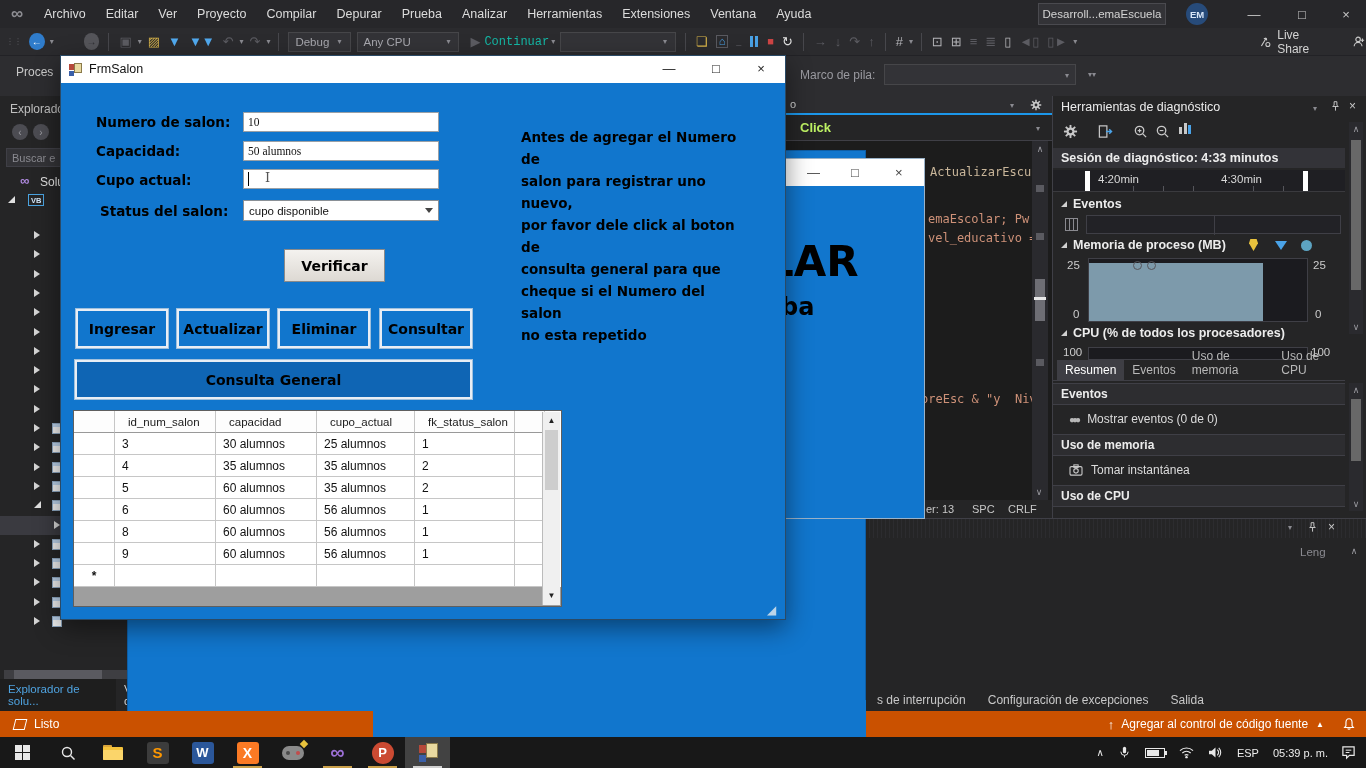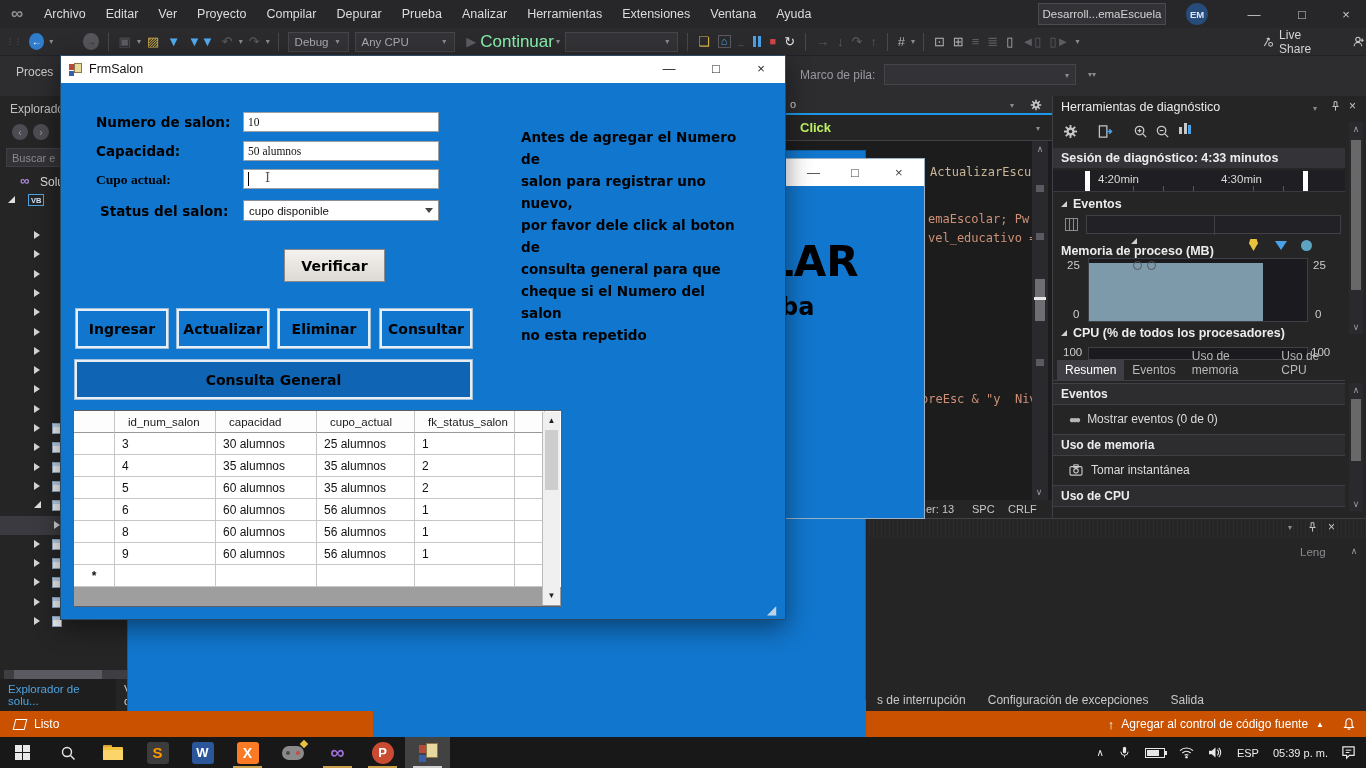--- a/index.html
+++ b/index.html
@@ -176,21 +176,21 @@
   <span class="tsep"></span>
   <div class="combo" style="width:66px;">
       <span>Debug</span>
       <span class="car">▾</span>
     </div>
   <div class="combo" style="width:110px;">
       <span>Any CPU</span>
       <span class="car">▾</span>
     </div>
   <span class="tbi dis" style="margin-left:8px;">▶</span>
-  <span style="font-size:17px;color:#86efac;">Continuar</span>
+  <span style="font-size:12px;color:#14b8a6;font-family:Liberation Mono, monospace;">Continuar</span>
     <span class="car">▾</span>
   <div class="combo" style="width:124px;">
       <span class="car">▾</span>
     </div>
   <span class="tsep"></span>
   <span class="tbi" style="color:#d8b44a;">❏</span>
   <span class="tbi" style="border:1px solid #5a5a60;padding:0 2px;color:#4aa3e8;font-size:11px;">⌂</span>
   <span class="tbi dis" style="font-size:9px;">_</span>
   <span class="pauseico">
       <i></i>
@@ -432,21 +432,21 @@
       <span class="dsec">Eventos</span>
     </div>
   <span style="position:absolute;left:12px;top:122px;width:13px;height:13px;border:1px solid #8a8a90;display:flex;justify-content:space-evenly;">
       <i style="width:1px;background:#8a8a90;"></i>
       <i style="width:1px;background:#8a8a90;"></i>
     </span>
   <div style="position:absolute;left:33px;top:119px;width:255px;height:19px;border:1px solid #3f3f46;background:#222226;">
       <i style="position:absolute;left:50%;top:0;width:1px;height:19px;background:#3f3f46;"></i>
     </div>
 
-  <div style="position:absolute;left:8px;top:142px;flex-direction:column;" class="flex">
+  <div style="position:absolute;left:8px;top:142px;" class="flex">
       <span class="dtri"></span>
       <span class="dsec">Memoria de proceso (MB)</span>
     </div>
   <span style="position:absolute;left:196px;top:143px;width:9px;height:12px;background:#e8c23d;clip-path:polygon(15% 0,85% 0,100% 35%,50% 100%,0 35%);"></span>
   <span style="position:absolute;left:222px;top:145px;width:0;height:0;border-left:6px solid transparent;border-right:6px solid transparent;border-top:9px solid #4aa3e8;"></span>
   <span style="position:absolute;left:248px;top:144px;width:11px;height:11px;border-radius:50%;background:#5da4c2;"></span>
 
   <span style="position:absolute;left:14px;top:163px;font-size:11.5px;">25</span>
   <span style="position:absolute;left:20px;top:212px;font-size:11.5px;">0</span>
   <div style="position:absolute;left:35px;top:162px;width:220px;height:64px;background:#1b1b1f;border:1px solid #3f3f46;">
@@ -551,21 +551,21 @@
       <i style="left:0;top:8px;width:5px;height:5px;background:#3a5fa8;"></i>
     </span>
     <span id="fs-name">FrmSalon</span>
     <span class="fsbtn" style="left:598px;">—</span>
     <span class="fsbtn" style="left:645px;">□</span>
     <span class="fsbtn" style="left:690px;">×</span>
   </div>
 
   <span class="fs-label hand" style="left:35px;top:58px;">Numero de salon:</span>
   <span class="fs-label hand" style="left:35px;top:87px;">Capacidad:</span>
-  <span class="fs-label hand" style="left:35px;top:116px;font-family:Liberation Serif, serif;">Cupo actual:</span>
+  <span class="fs-label hand" style="left:35px;top:116px;">Cupo actual:</span>
   <span class="fs-label hand" style="left:39px;top:147px;">Status del salon:</span>
 
   <input class="fs-input" style="left: 182px; top: 56px;" value="10">
   <input class="fs-input" style="left: 182px; top: 85px;" value="50 alumnos">
   <input class="fs-input" style="left: 182px; top: 113px;" value="">
   <i style="position:absolute;left:187px;top:116px;width:1px;height:14px;background:#000;"></i>
   <span style="position:absolute;left:204px;top:114px;font-family:'DejaVu Serif',serif;font-size:13px;color:#555;">I</span>
   <div id="fs-combo">
     <span>cupo disponible</span>
     <span style="margin-left:auto;width:0;height:0;border-left:4px solid transparent;border-right:4px solid transparent;border-top:5px solid #444;"></span>

